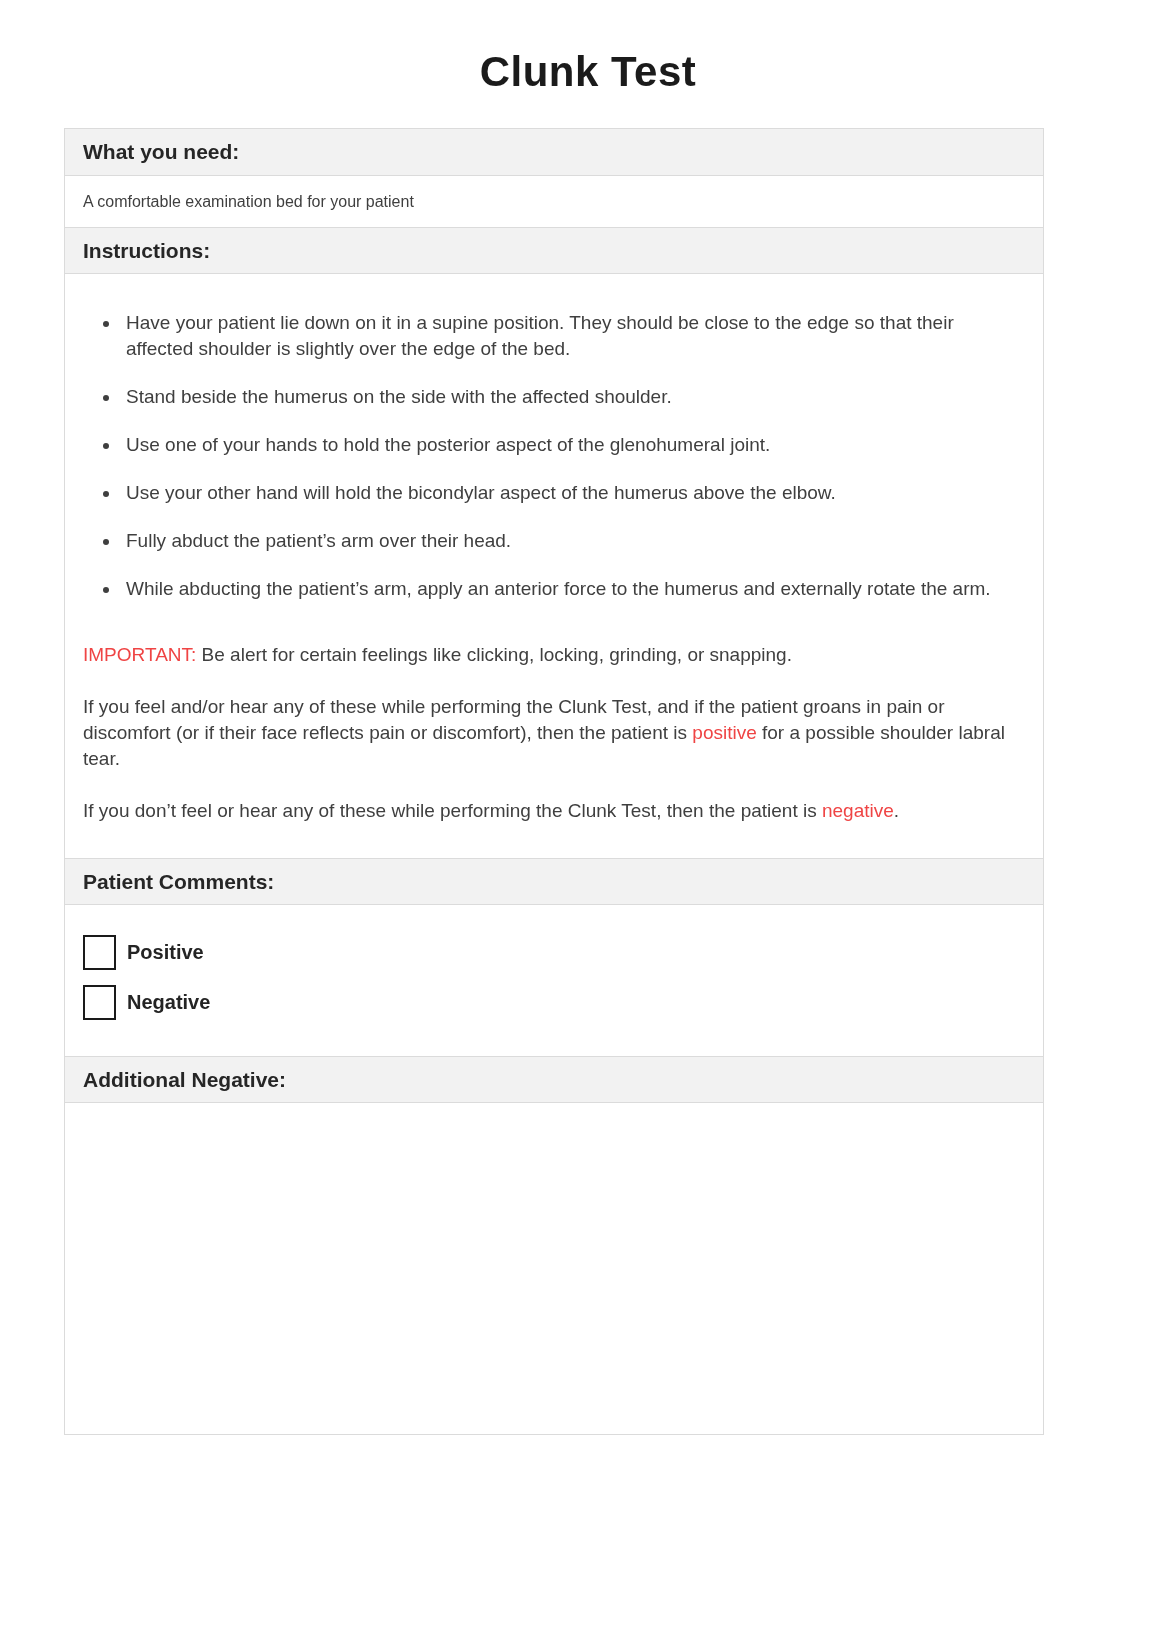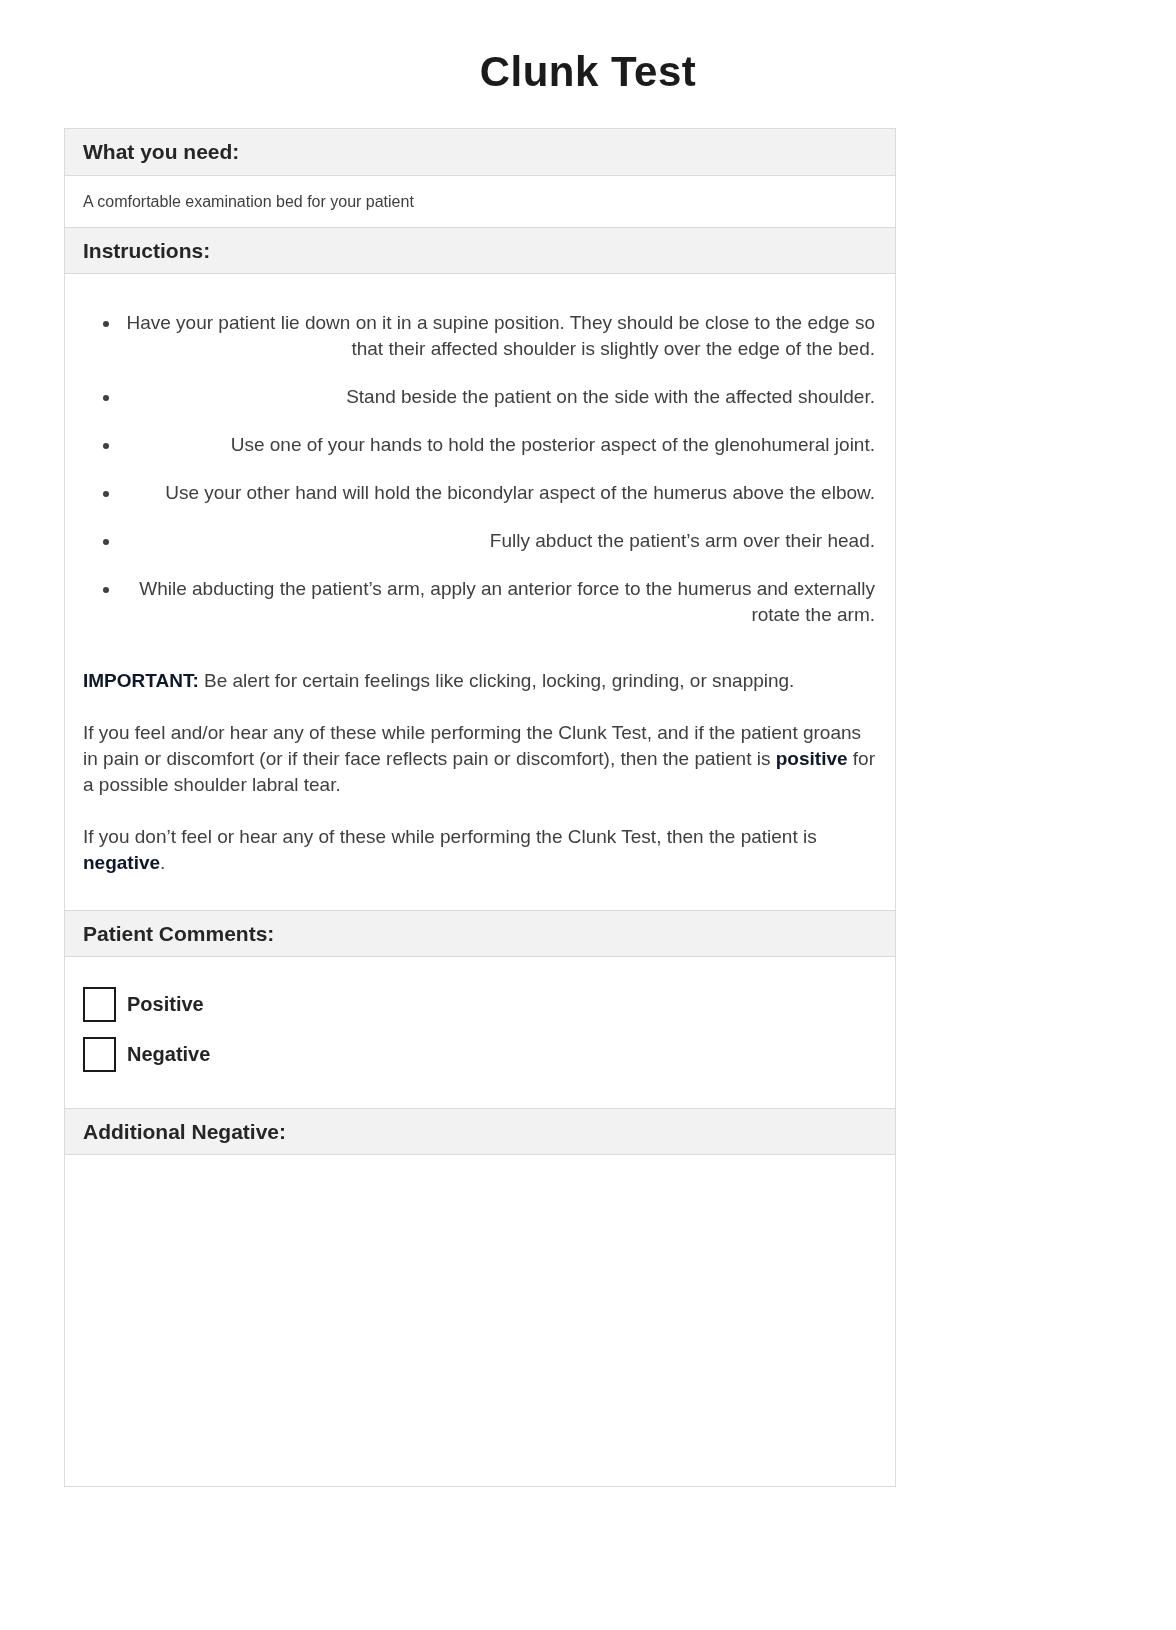--- a/index.html
+++ b/index.html
@@ -28,21 +28,21 @@
     font-size: 20px;
     font-weight: 700;
     color: #242424;
     line-height: 21px;
     margin-bottom: 20px;
   }
   .fill-field:last-child { margin-bottom: 0; }
 
   .form-box {
     border: 1px solid #dbdbdb;
-    width: 832px;
+    width: 980px;
   }
   .section-header {
     background: #f2f2f2;
     border-top: 1px solid #dbdbdb;
     border-bottom: 1px solid #dbdbdb;
     height: 47px;
     display: flex;
     align-items: center;
     padding: 0 18px;
     font-size: 21px;
@@ -64,31 +64,30 @@
   .instructions-body {
     padding: 36px 20px 34px 18px;
     background: #ffffff;
     font-size: 19px;
     line-height: 26px;
   }
   .instructions-list {
     list-style: disc;
     padding-left: 38px;
     margin: 0;
-    text-align: right;
   }
   .instructions-list li {
     margin-bottom: 22px;
     padding-left: 5px;
   }
   .instructions-list li:last-child { margin-bottom: 0; }
 
   .important-para { margin-top: 40px; }
   .body-para { margin-top: 26px; }
-  .instructions-body strong, .important-para strong { color: #0f172a; font-weight: 700; }
+  .instructions-body strong, .important-para strong { color: #ef4444; font-weight: 400; }
 
   .results-body {
     padding: 30px 18px 36px 18px;
     background: #ffffff;
   }
   .option-row {
     display: flex;
     align-items: center;
     margin-bottom: 15px;
   }
@@ -135,21 +134,21 @@
       <span>A comfortable examination bed for your patient</span>
     </div>
 
     <div class="section-header">
       <span>Instructions:</span>
     </div>
 
     <div class="instructions-body">
       <ul class="instructions-list">
         <li>Have your patient lie down on it in a supine position. They should be close to the edge so that their affected shoulder is slightly over the edge of the bed.</li>
-        <li>Stand beside the patient on the side with the affected shoulder.</li>
+        <li>Stand beside the humerus on the side with the affected shoulder.</li>
         <li>Use one of your hands to hold the posterior aspect of the glenohumeral joint.</li>
         <li>Use your other hand will hold the bicondylar aspect of the humerus above the elbow.</li>
         <li>Fully abduct the patient’s arm over their head.</li>
         <li>While abducting the patient’s arm, apply an anterior force to the humerus and externally rotate the arm.</li>
       </ul>
 
       <p class="important-para"><strong>IMPORTANT:</strong><span> Be alert for certain feelings like clicking, locking, grinding, or snapping.</span></p>
 
       <p class="body-para"><span>If you feel and/or hear any of these while performing the Clunk Test, and if the patient groans in pain or discomfort (or if their face reflects pain or discomfort), then the patient is </span><strong>positive</strong><span> for a possible shoulder labral tear.</span></p>
 

